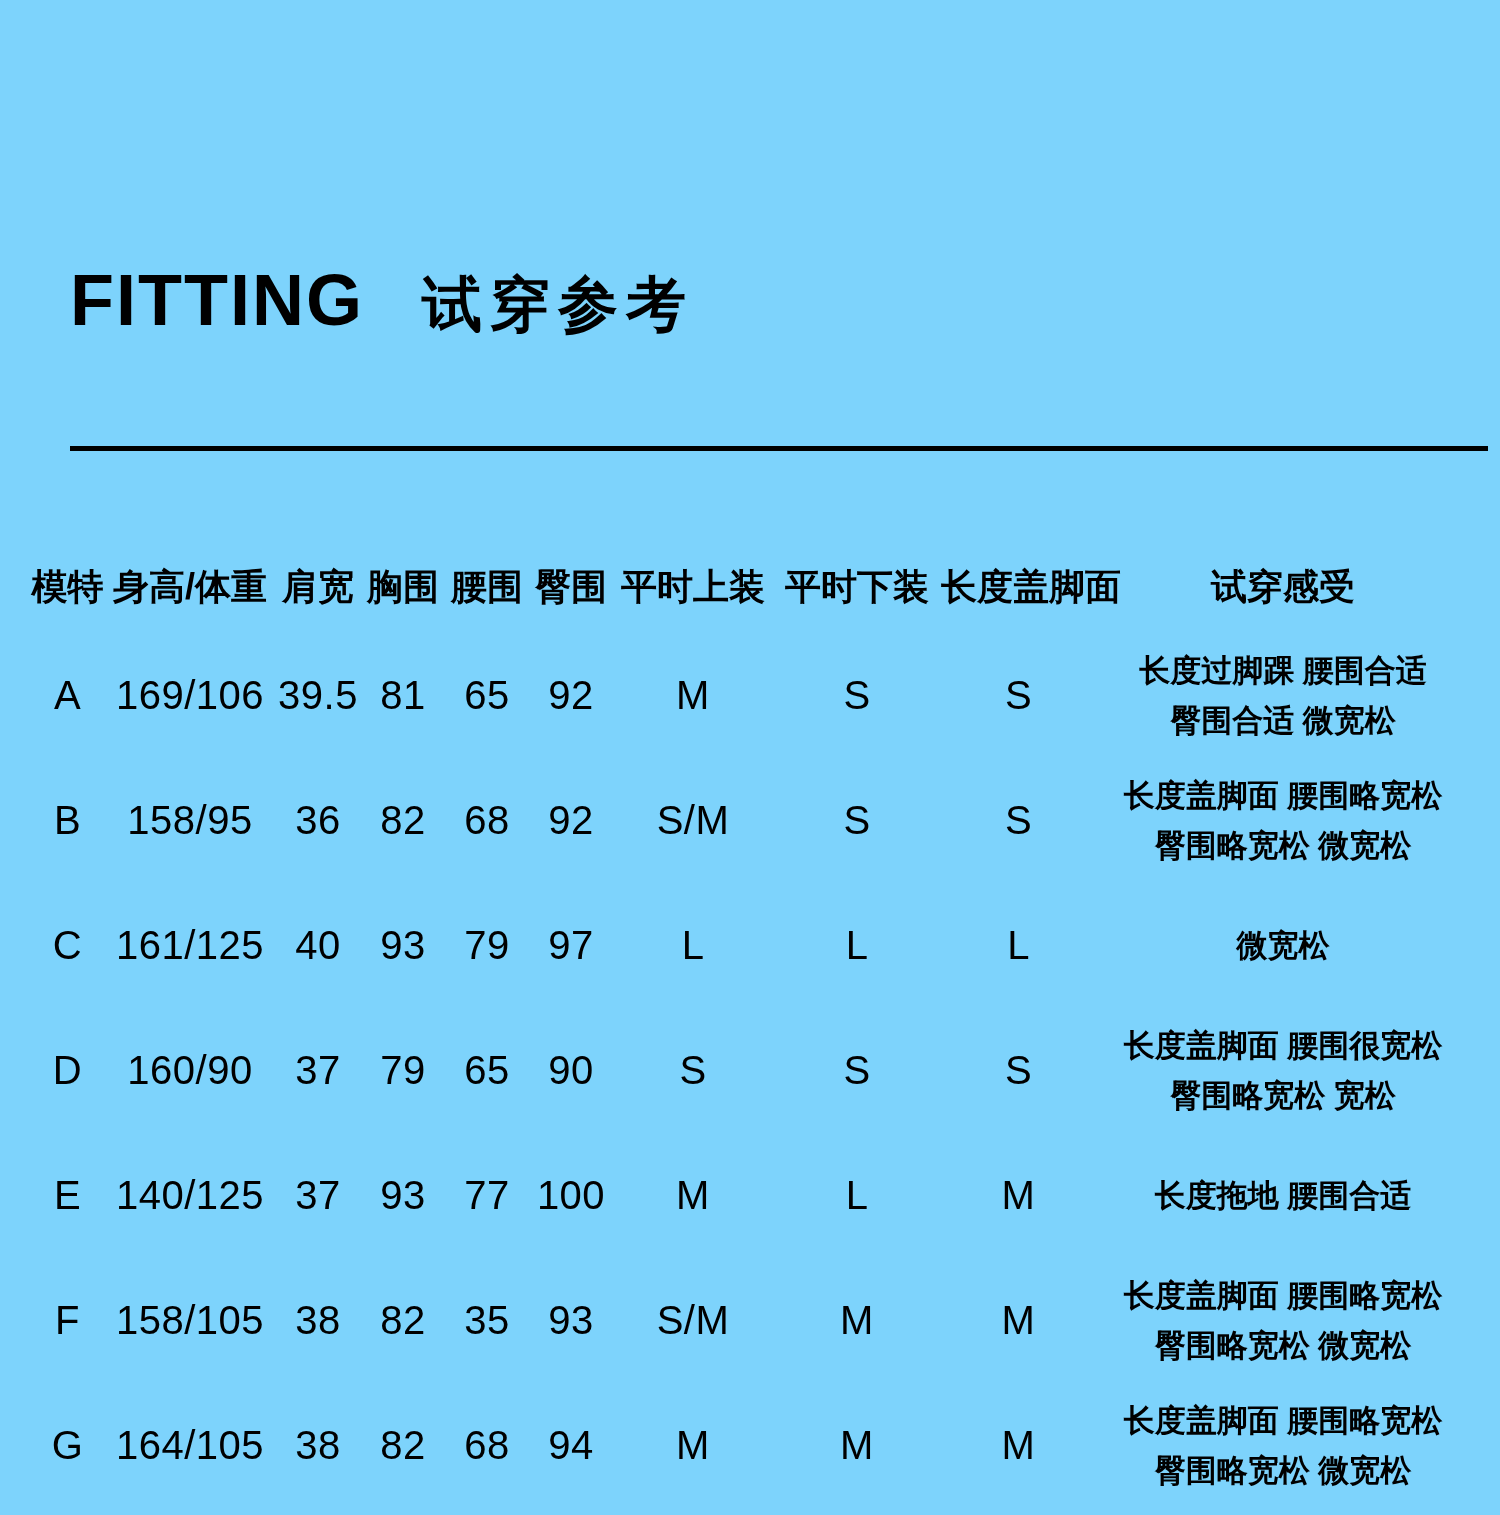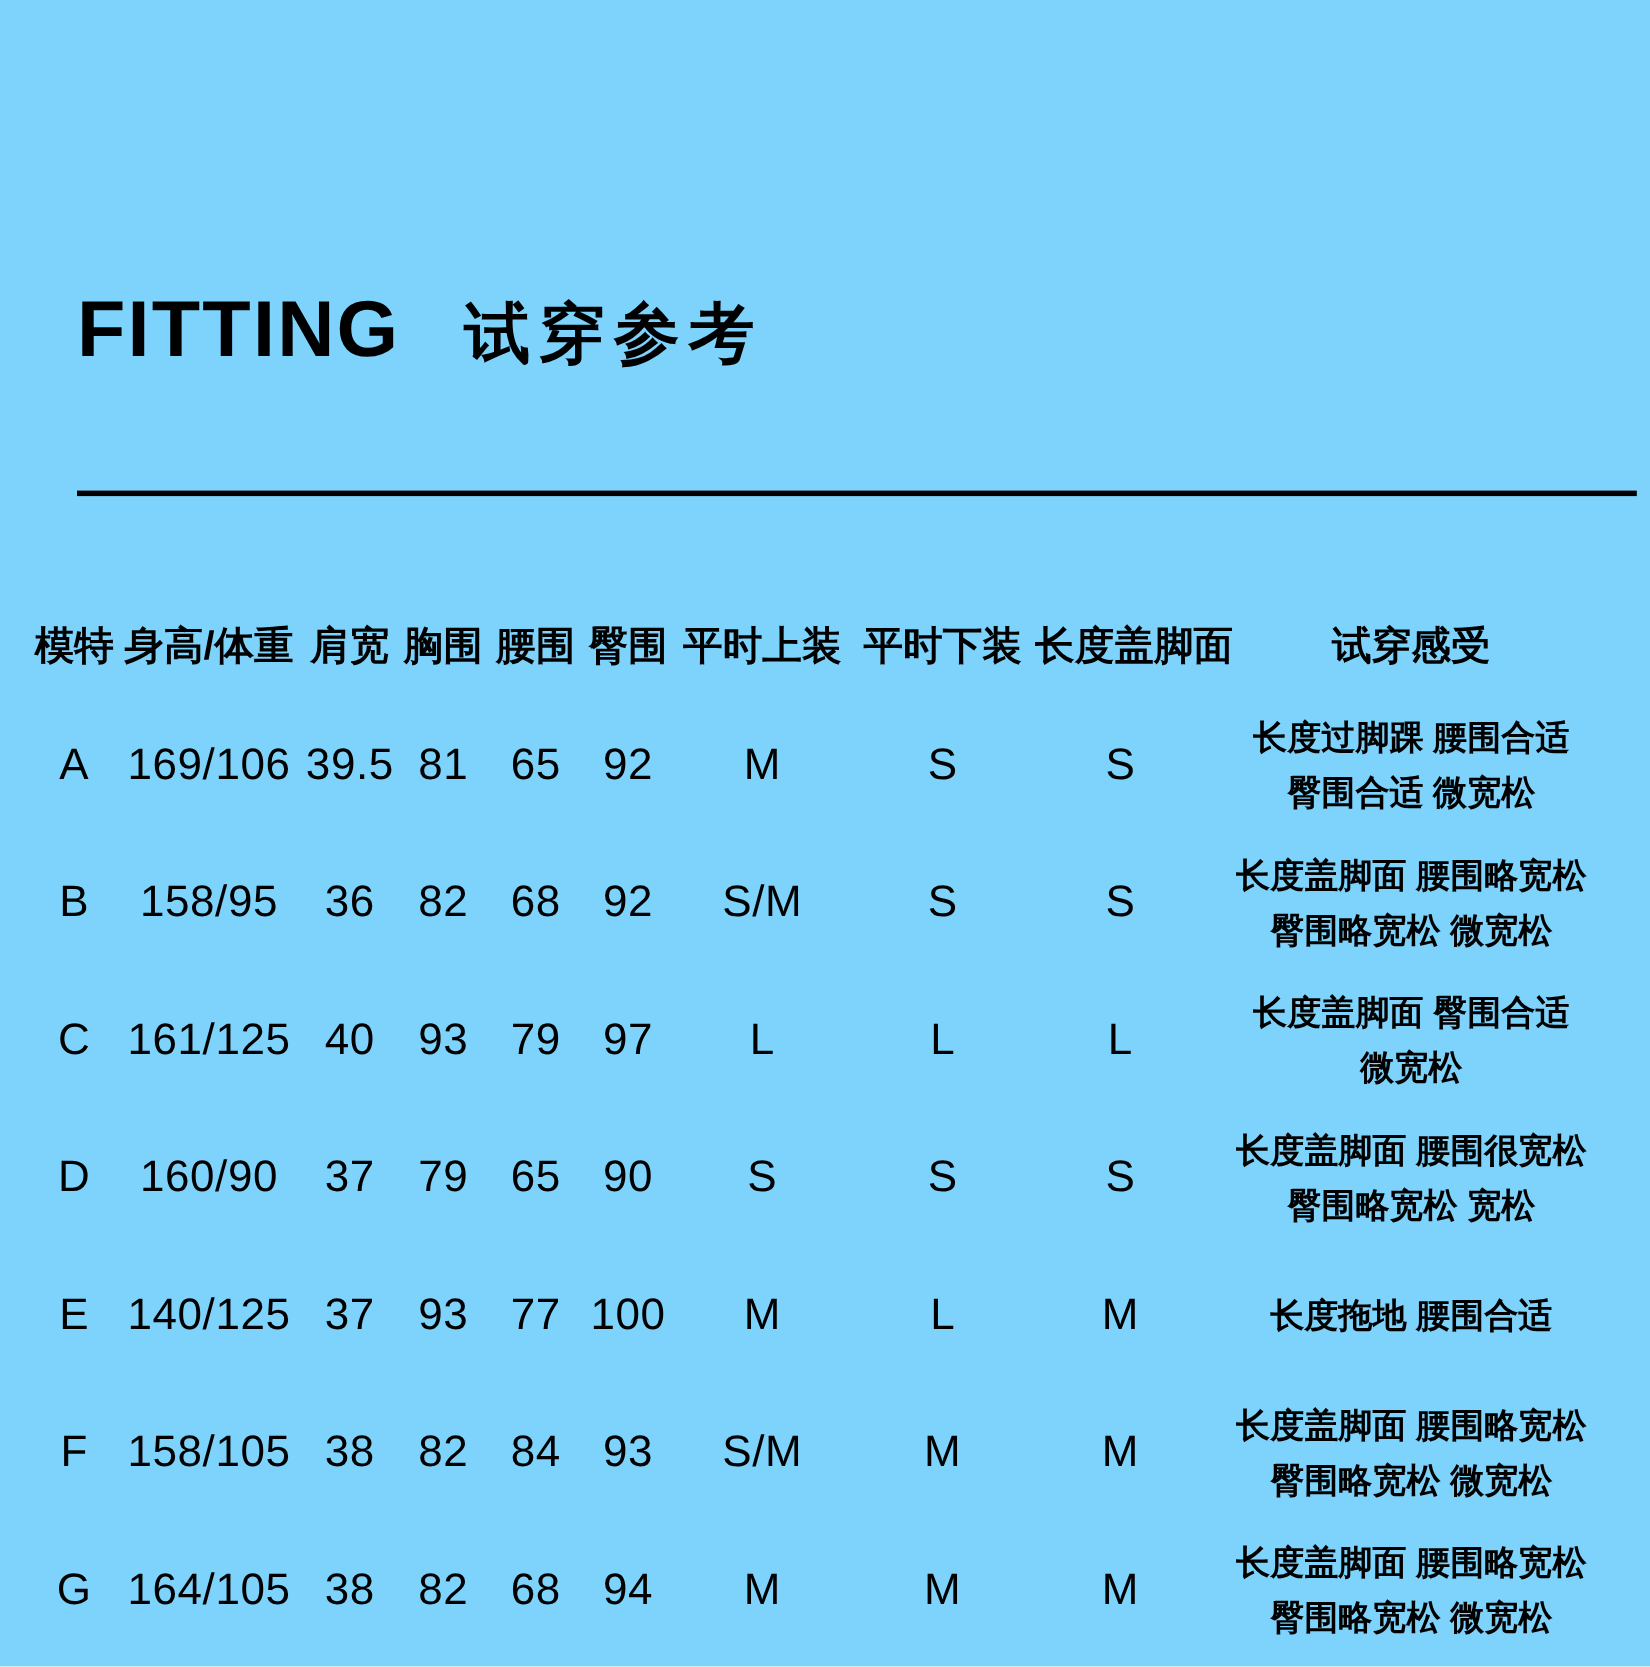--- a/index.html
+++ b/index.html
@@ -125,21 +125,20 @@
           <div class="cell">C</div>
           <div class="cell">161/125</div>
           <div class="cell">40</div>
           <div class="cell">93</div>
           <div class="cell">79</div>
           <div class="cell">97</div>
           <div class="cell">L</div>
           <div class="cell">L</div>
           <div class="cell">L</div>
           <div class="cell feeling">
-            <div>长度盖脚面 臀围合适</div>
             <div>微宽松</div>
           </div>
         </div>
         <div class="row data">
           <div class="cell">D</div>
           <div class="cell">160/90</div>
           <div class="cell">37</div>
           <div class="cell">79</div>
           <div class="cell">65</div>
           <div class="cell">90</div>
@@ -163,21 +162,21 @@
           <div class="cell">M</div>
           <div class="cell feeling">
             <div>长度拖地 腰围合适</div>
           </div>
         </div>
         <div class="row data">
           <div class="cell">F</div>
           <div class="cell">158/105</div>
           <div class="cell">38</div>
           <div class="cell">82</div>
-          <div class="cell">84</div>
+          <div class="cell">35</div>
           <div class="cell">93</div>
           <div class="cell">S/M</div>
           <div class="cell">M</div>
           <div class="cell">M</div>
           <div class="cell feeling">
             <div>长度盖脚面 腰围略宽松</div>
             <div>臀围略宽松 微宽松</div>
           </div>
         </div>
         <div class="row data">

